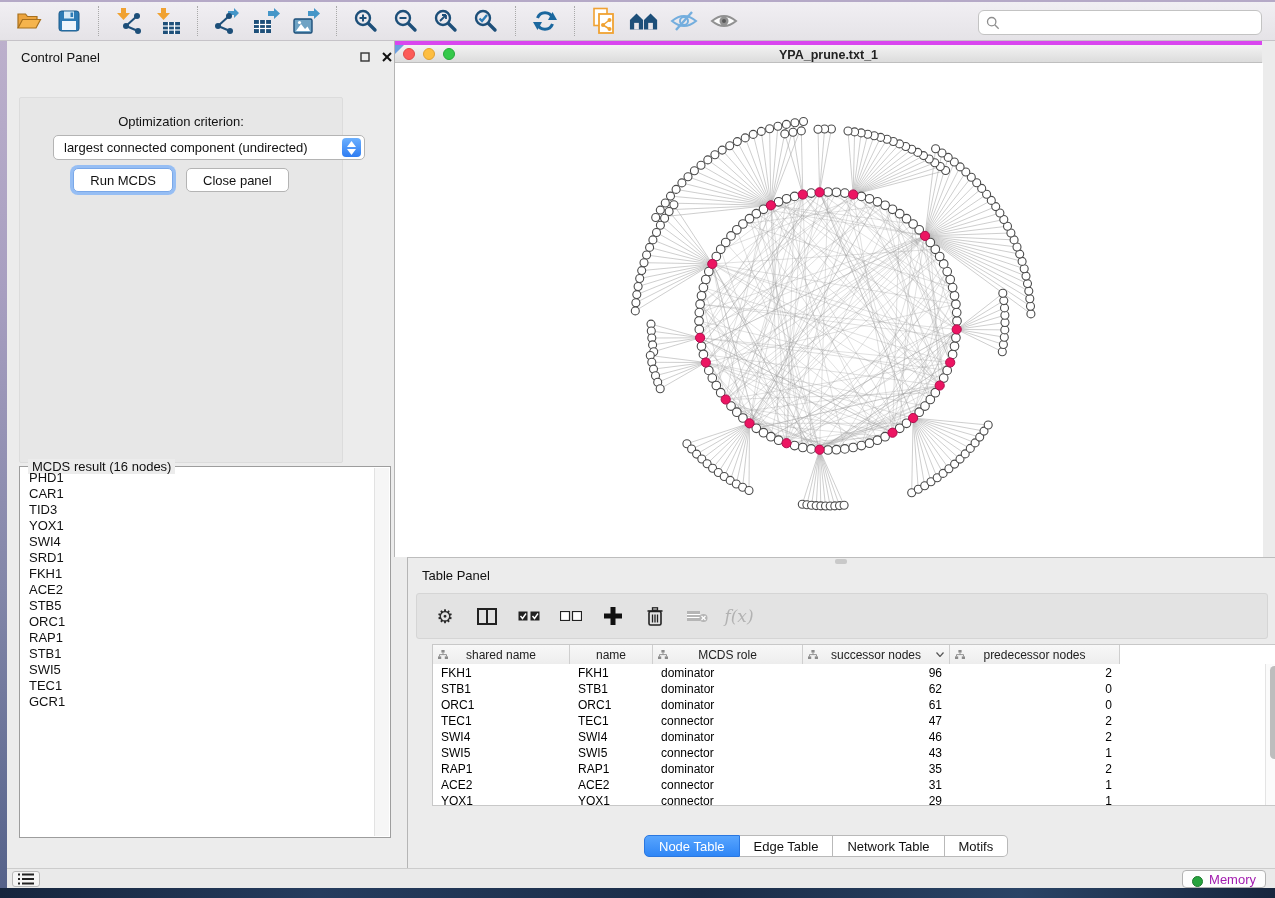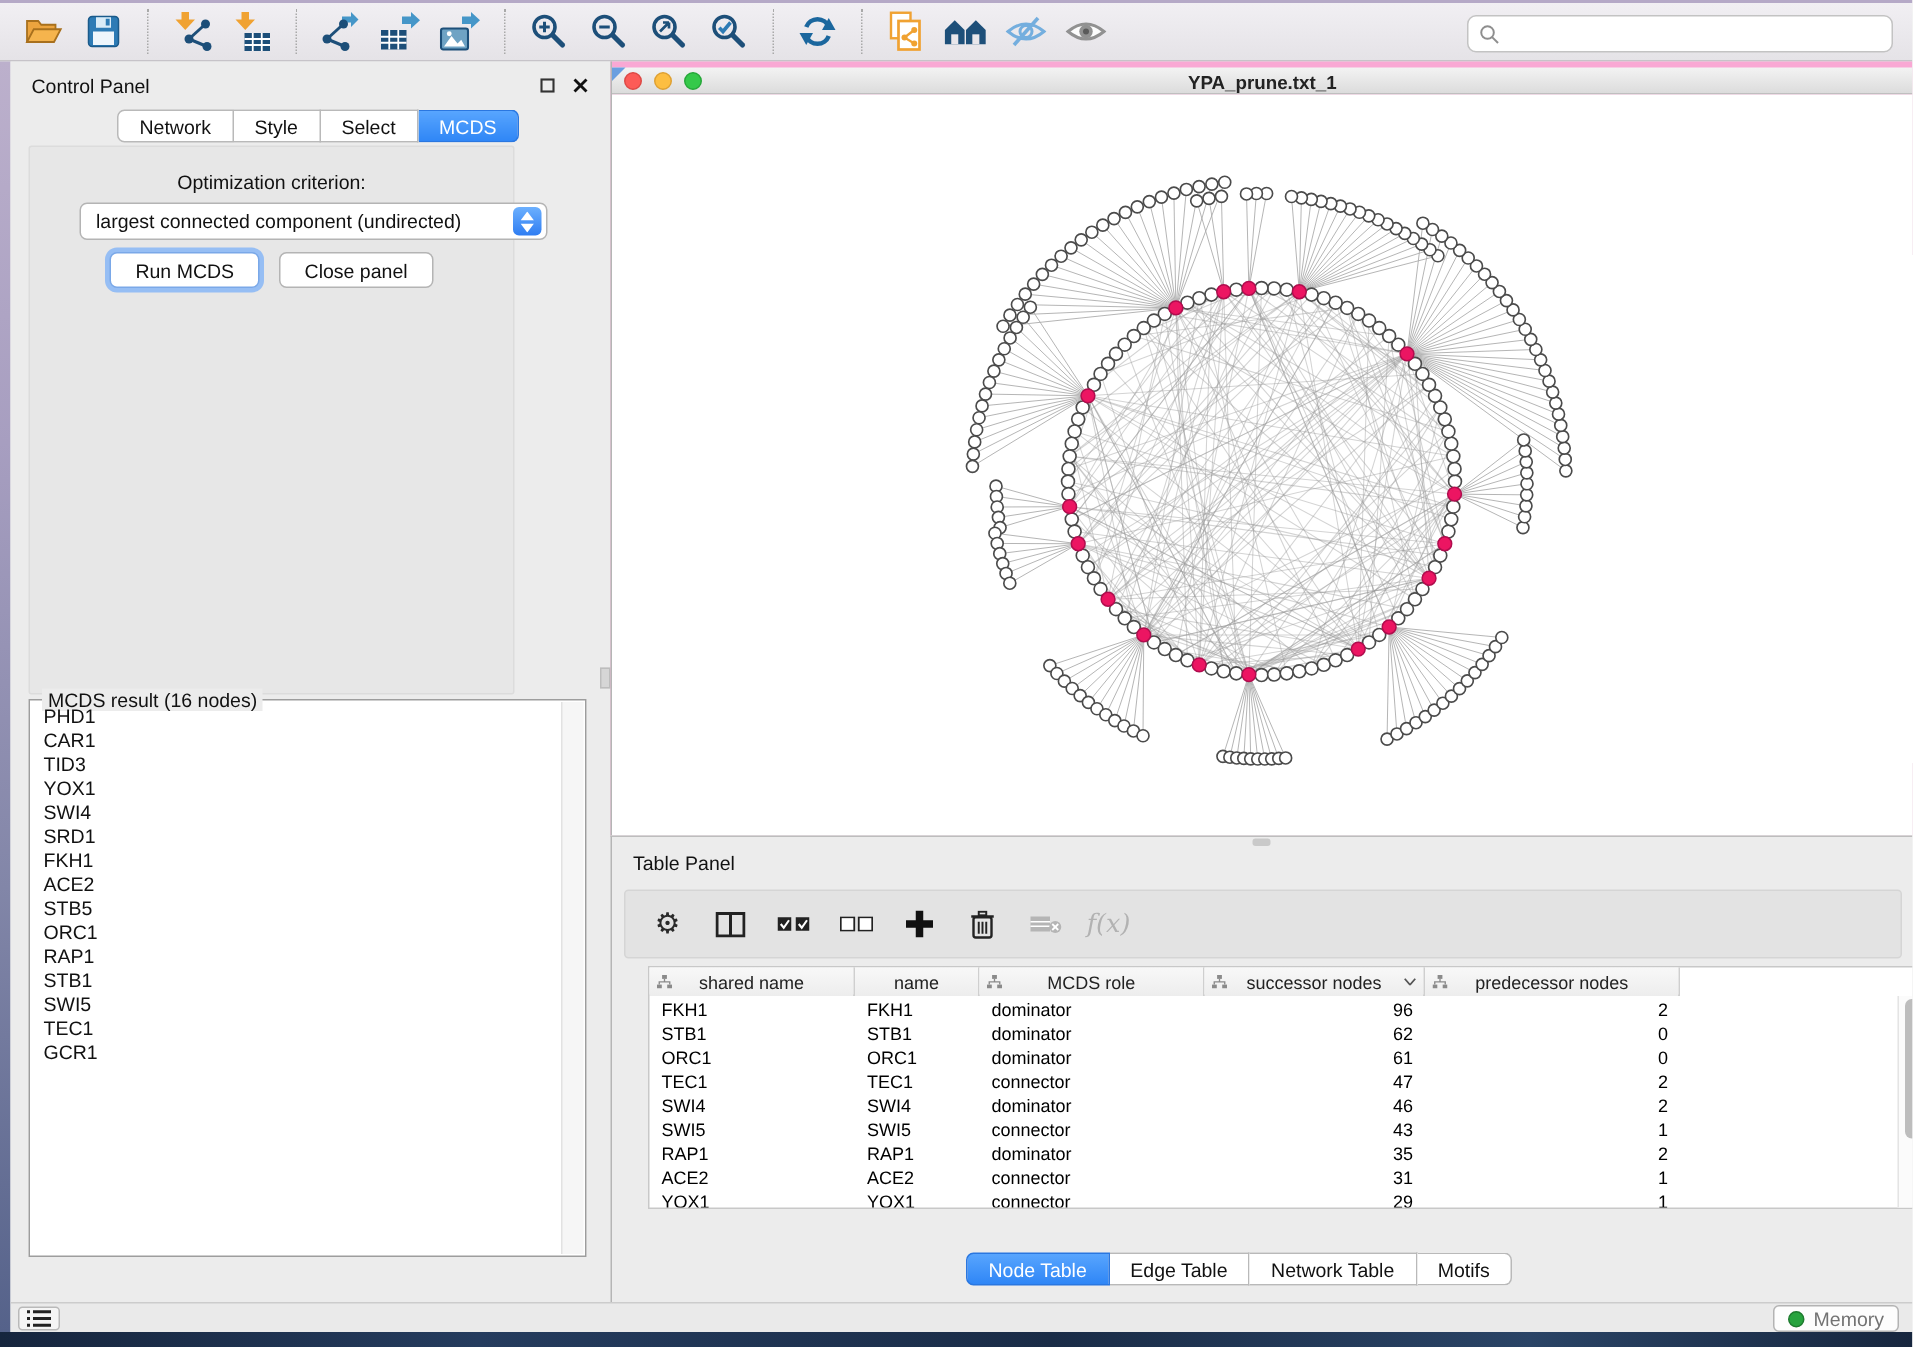--- a/index.html
+++ b/index.html
@@ -53,21 +53,21 @@
   .fieldset { position:absolute; left:12px; top:425px; width:372px; height:372px; border:1px solid #9d9d9d; background:#fff; }
   .fieldset .legend { position:absolute; left:8px; top:-8px; background:#ececec; padding:0 4px; font-size:13px; color:#111; }
   .mcds-list { position:absolute; left:1px; top:3px; width:354px; bottom:1px; overflow:hidden; }
   .list-item { font-size:13px; line-height:16px; padding-left:8px; cursor:default; color:#111; }
   .list-scroll { position:absolute; right:1px; top:1px; width:15px; bottom:1px; background:#f6f6f6; border-left:1px solid #e2e2e2; }
 
   .spl-v { position:absolute; left:400px; top:41px; width:7px; height:827px; background:#ececec; }
   .spl-v .grip { position:absolute; left:0; top:404px; width:7px; height:14px; background:#d6d6d6; border:1px solid #bdbdbd; cursor:col-resize; }
 
   
-  .netview { position:absolute; left:407px; top:41px; width:868px; height:516px; background:#f9a8d4; border-left:1px solid #b5b5b5; }
+  .netview { position:absolute; left:394px; top:41px; width:868px; height:516px; background:#d946ef; border-left:1px solid #b5b5b5; }
   .titlebar { position:absolute; left:0; top:4px; width:100%; height:18px;
     background:linear-gradient(#f3f3f3,#dcdcdc); border-bottom:1px solid #bfbfbf; }
   .corner-tri { position:absolute; left:0; top:4px; width:0; height:0;
     border-top:9px solid #6a9fe0; border-right:9px solid transparent; }
   .lights { position:absolute; left:8px; top:3px; display:flex; gap:8px; }
   .light { width:12px; height:12px; border-radius:50%; cursor:pointer; }
   .light.red { background:#fc5b57; border:1px solid #dd4a46; }
   .light.yellow { background:#fdbe41; border:1px solid #dfa133; }
   .light.green { background:#35c94a; border:1px solid #27a83a; }
   .net-title { position:absolute; left:0; top:3px; width:100%; text-align:center; font-size:12.5px; font-weight:600; color:#222; }
@@ -97,21 +97,21 @@
   .sb-v { position:absolute; right:0; top:19px; width:18px; bottom:0; background:#fbfbfb; border-left:1px solid #e4e4e4; }
   .sb-v .thumb { position:absolute; left:4px; top:2px; width:9px; height:93px; background:#bdbdbd; border-radius:5px; cursor:pointer; }
 
   .bottom-tabs { position:absolute; left:236px; top:277px; display:flex; }
 
   
   .statusbar { position:absolute; left:7px; top:868px; width:1268px; height:20px; background:#eaeaea; border-top:1px solid #cccccc; }
   .list-btn { position:absolute; left:5px; top:2px; width:28px; height:16px; background:#f5f5f5; border:1px solid #b9b9b9;
     border-radius:3px; display:flex; align-items:center; justify-content:center; cursor:pointer; }
   .memory-btn { position:absolute; right:9px; top:1px; height:18px; background:#fdfdfd; border:1px solid #b3b3b3;
-    border-radius:4px; display:flex; align-items:center; gap:6px; padding:0 9px; font-size:13px; cursor:pointer; color:#737373; }
+    border-radius:4px; display:flex; align-items:flex-end; gap:6px; padding:0 9px; font-size:13px; cursor:pointer; color:#a21caf; }
   .memory-btn .dot { width:11px; height:11px; border-radius:50%; background:#27a33e; border:1px solid #1d7a2e; }
 
   svg { display:block; }
 </style>
 </head>
 <body>
 
 <div class="screen">
 
   <div class="toolbar">
@@ -284,26 +284,20 @@
           <rect x="1" y="1" width="8" height="8" fill="none" stroke="#333" stroke-width="1.4"></rect>
         </svg>
       </span>
       <span class="wbtn">
         <svg width="10" height="10" viewBox="0 0 10 10">
           <line x1="1" y1="1" x2="9" y2="9" stroke="#111" stroke-width="1.9"></line>
           <line x1="9" y1="1" x2="1" y2="9" stroke="#111" stroke-width="1.9"></line>
         </svg>
       </span>
     </div>
-    <div class="seg" id="cp-tabs" style="left:71px; top:32px;">
-        <div class="seg-btn">Network</div>
-        <div class="seg-btn">Style</div>
-        <div class="seg-btn">Select</div>
-        <div class="seg-btn active">MCDS</div>
-      </div>
 
     <div class="tabcontent">
       <div class="opt-label">Optimization criterion:</div>
       <div class="dropdown">
         <span class="dd-text">largest connected component (undirected)</span>
         <span class="dd-stepper">
           <svg width="9" height="6" viewBox="0 0 9 6">
               <polygon points="4.5,0 9,6 0,6" fill="#fff"></polygon>
             </svg>
           <svg width="9" height="6" viewBox="0 0 9 6">

